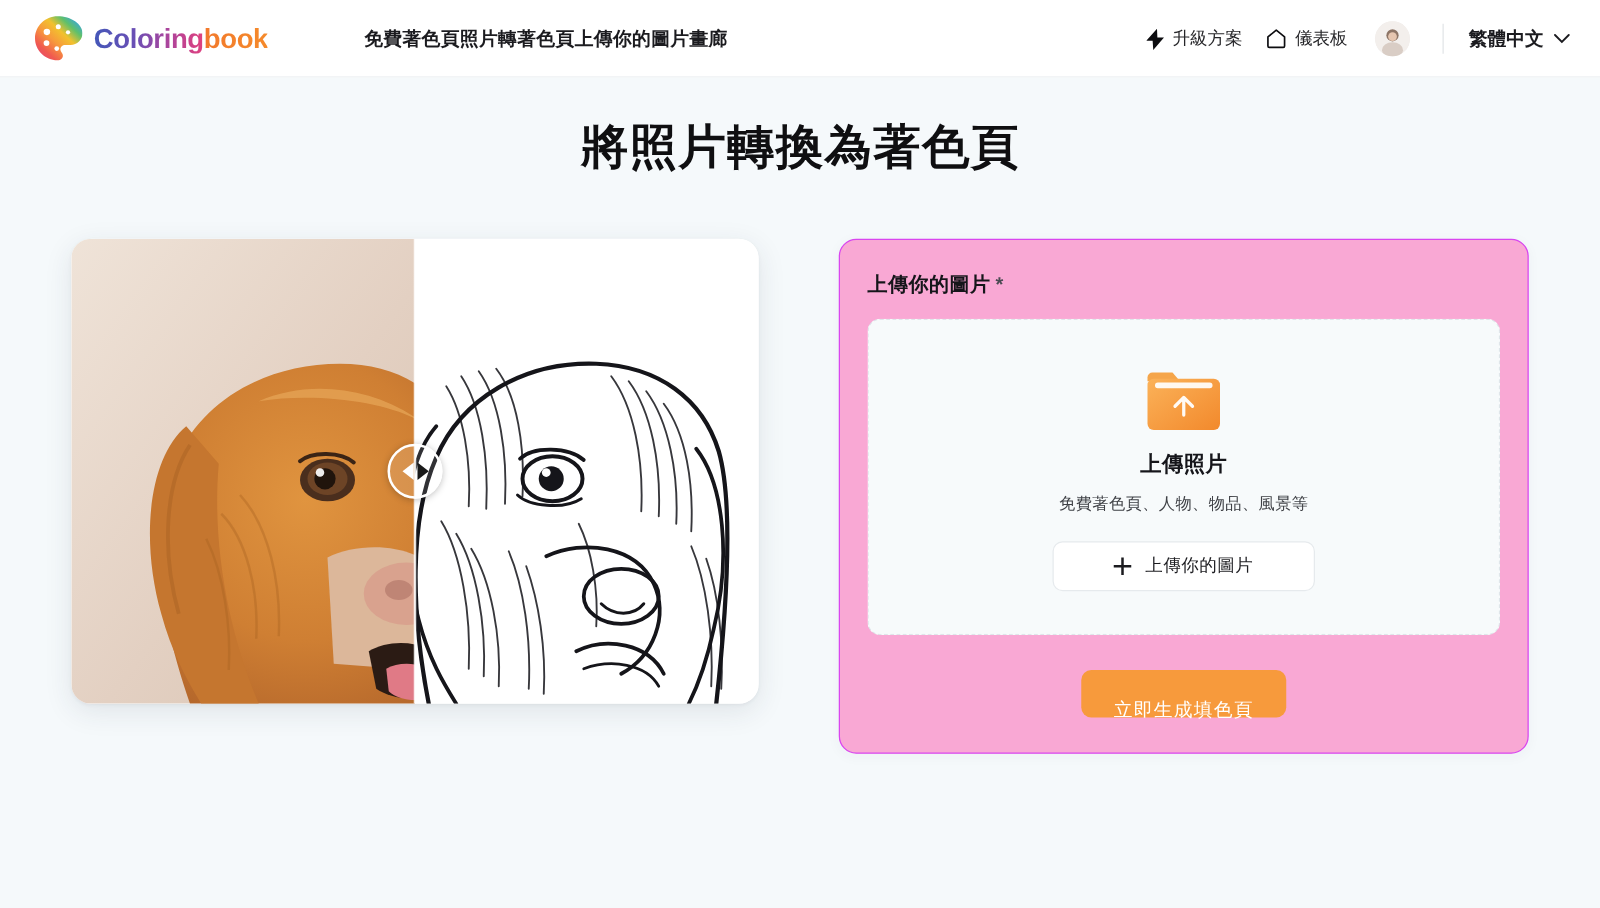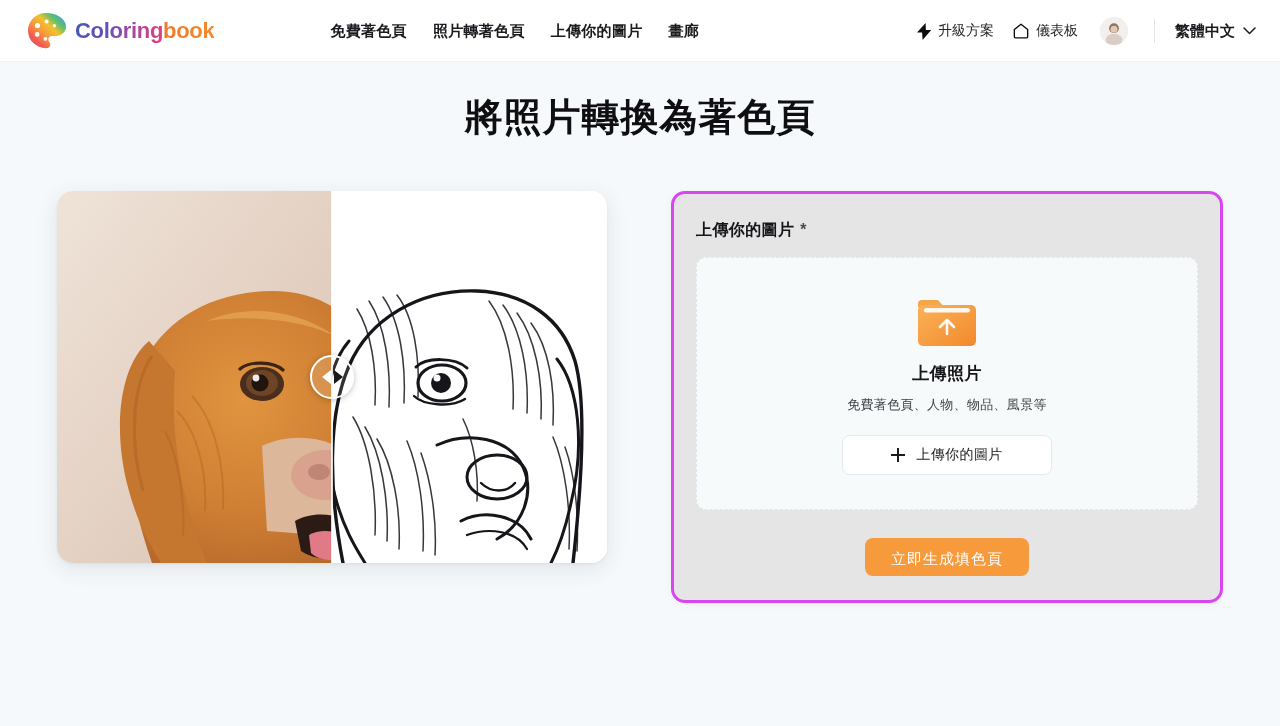--- a/index.html
+++ b/index.html
@@ -59,22 +59,21 @@
     background: linear-gradient(90deg,#f2792c 0%,#f58a2b 100%);
     -webkit-background-clip: text;
     background-clip: text;
     color: transparent;
     margin-top: 19px;
   }
 
   .nav {
     display: flex;
     align-items: center;
-    gap: 26px;
-    margin-left: 116px;
+    margin-left: 77px;
   }
   .nav-item {
     font-size: 15px;
     font-weight: bold;
     color: #1b1b1f;
     cursor: pointer;
     white-space: nowrap;
     letter-spacing: 0.3px;
   }
 
@@ -180,26 +179,25 @@
     left: 50%;
     width: 2px;
     margin-left: -1px;
     background: rgba(255,255,255,.85);
   }
 
   
   .card {
     width: 552px;
     flex: 0 0 552px;
-    background: #e5e5e5;
-    border: 3px solid #d946ef;
+    background: #f9a8d4;
+    border: 1px solid #d946ef;
     border-radius: 14px;
     padding: 26px 22px 24px;
     box-shadow: 0 2px 10px rgba(40,50,70,.04);
-    font-family: Liberation Mono, monospace;
   }
   .card-label {
     font-size: 16px;
     font-weight: bold;
     color: #15151a;
     margin-bottom: 16px;
     letter-spacing: .4px;
   }
   .card-label .req { color: #4a4a52; margin-left: 4px; }
   .dropzone {
@@ -253,21 +251,21 @@
   .plus:before { left: 0; top: 6px; width: 14px; height: 2px; }
   .plus:after  { top: 0; left: 6px; height: 14px; width: 2px; }
 
   .cta-wrap { text-align: center; margin-top: 28px; }
   .cta-btn {
     display: inline-block;
     background: #f79a3c;
     color: #ffffff;
     border: none;
     border-radius: 8px;
-    padding: 4px 26px;
+    padding: 14px 26px;
     height: 38px;
     line-height: 38px;
     font-family: inherit;
     font-size: 15px;
     letter-spacing: 1px;
     cursor: pointer;
   }
 </style>
 </head>
 <body>

